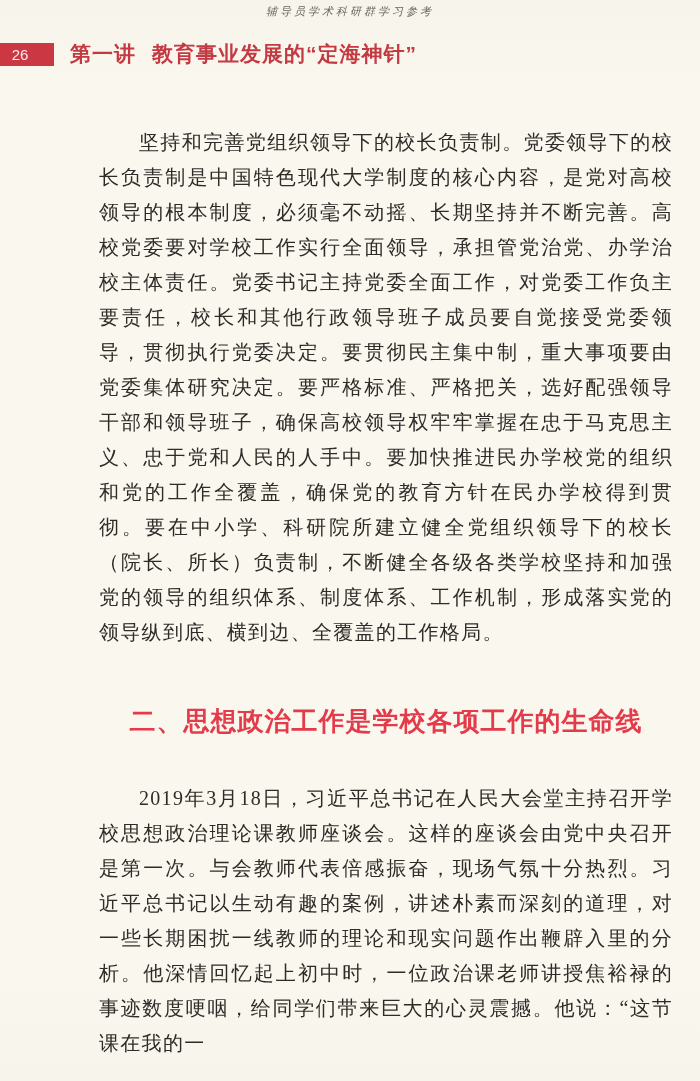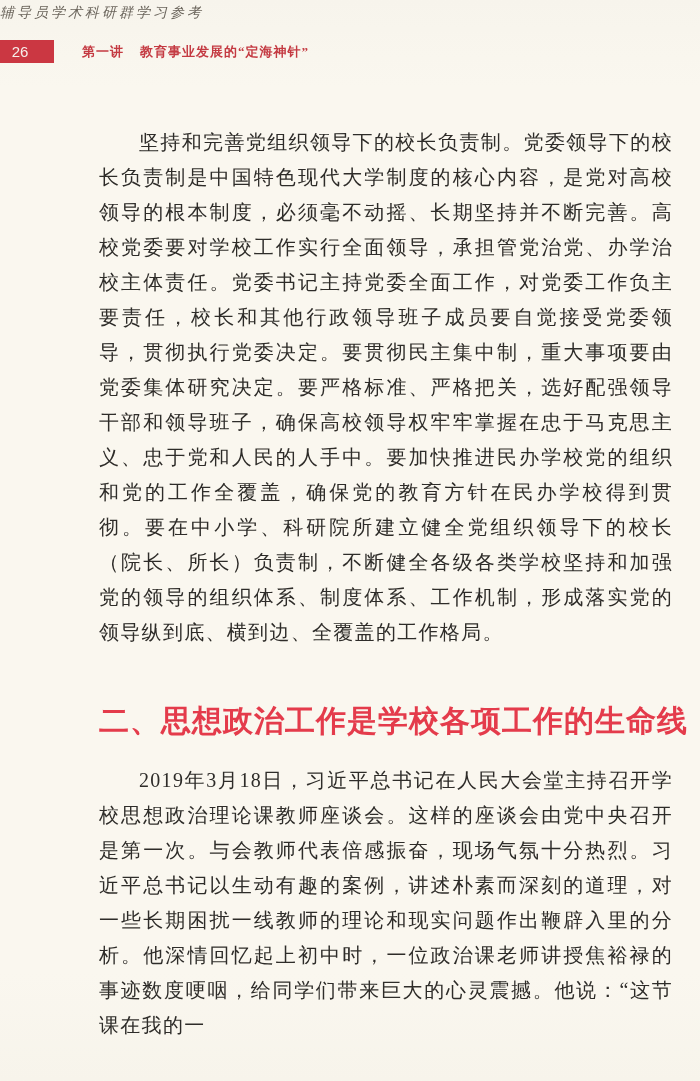--- a/index.html
+++ b/index.html
@@ -17,68 +17,69 @@
     width:700px;height:1081px;
     margin:0 auto;
     background:var(--paper);
     background-image:linear-gradient(180deg, #f7f4ec 0%, #faf7ef 8%, #faf7ef 90%, #f7f4eb 100%);
     overflow:hidden;
     font-family:"Liberation Serif","DejaVu Serif",serif;
     color:var(--ink);
   }
   .running-head{
     position:absolute;top:4px;left:0;right:0;
-    font-size:14px;
+    text-align:center;
+    font-size:11px;
     letter-spacing:3px;
     font-style:italic;
     color:var(--running);
   }
   .chapter-header{
     position:absolute;top:40px;left:0;right:0;
     display:flex;align-items:center;
   }
   .page-badge{
     width:54px;height:23px;
     background:var(--badge-red);
     color:#f6eeea;
     font-family:"Liberation Sans","DejaVu Sans",sans-serif;
     font-size:15px;
     display:flex;align-items:center;justify-content:center;
     padding-right:14px;
   }
   .chapter-title{
-    margin-left:28px;
-    font-family:Liberation Serif, serif;
+    margin-left:16px;
+    font-family:Liberation Sans, sans-serif;
     font-weight:bold;
-    font-size:13px;
+    font-size:21px;
     letter-spacing:1px;
     color:var(--chapter-red);
   }
   .chapter-title .gap{display:inline-block;width:16px;}
   .page-body{
     position:absolute;
     top:125px;left:99px;
     width:574px;
   }
   .para{
     font-size:20px;
     line-height:35px;
     letter-spacing:1.3px;
     text-align:justify;
     text-indent:2em;
     color:var(--ink);
   }
   .section-heading{
     margin-top:51px;
-    margin-bottom:22px;
+    margin-bottom:40px;
     height:40px;line-height:40px;
     text-align:center;
     font-family:"Liberation Sans","DejaVu Sans",sans-serif;
     font-weight:bold;
-    font-size:30px;
+    font-size:26px;
     letter-spacing:1px;
     color:var(--section-red);
     white-space:nowrap;
   }
 </style>
 </head>
 <body>
 
 <div class="page">
 

